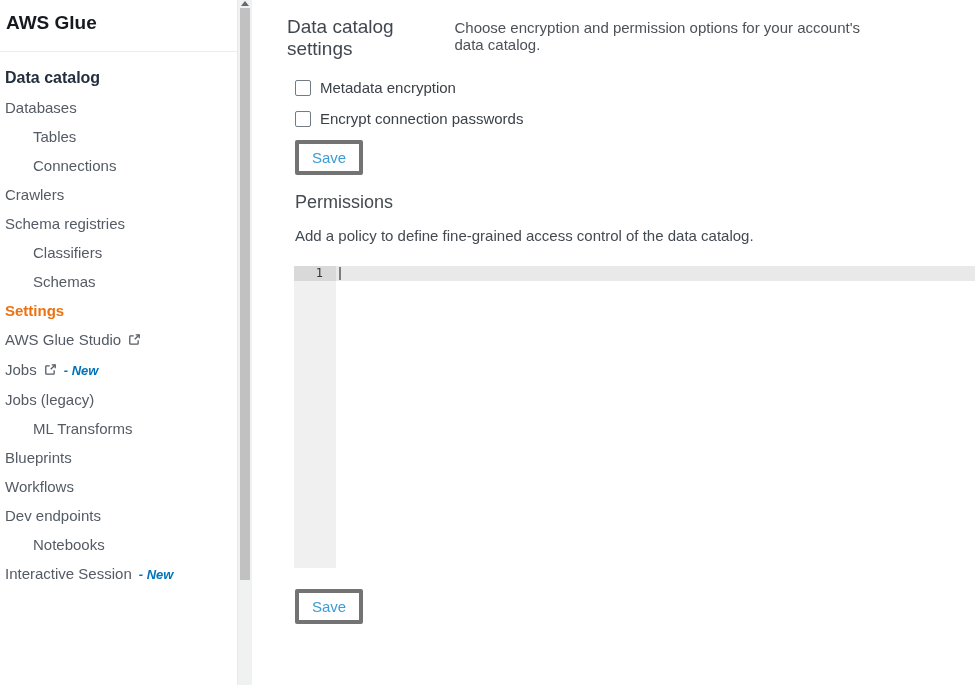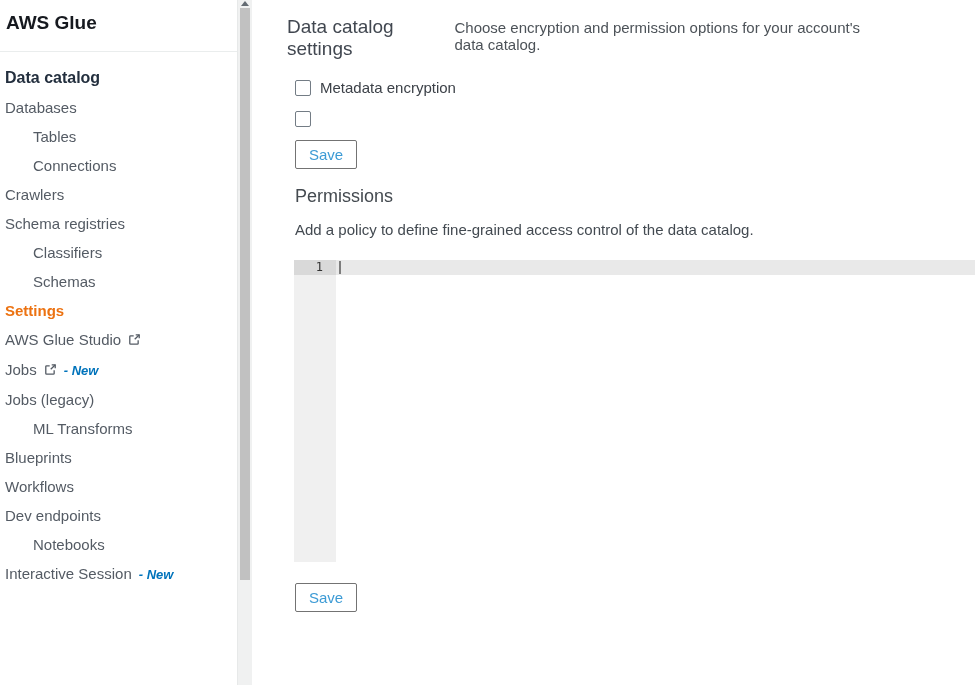--- a/index.html
+++ b/index.html
@@ -46,21 +46,21 @@
 
   .check-row { display:flex; align-items:center; gap:9px; height:17px; }
   .check-row.first { margin-top:19px; }
   .check-row.second { margin-top:14px; }
   .checkbox { width:16px; height:16px; background:#fff; border:1px solid #737c85;
               border-radius:2px; flex:0 0 auto; cursor:pointer; }
   .check-label { font-size:15px; color:#3c4148; }
 
   .save-btn { display:inline-block; font-family:"Liberation Sans", sans-serif;
               font-size:15px; color:#3d9bd5; background:#fff;
-              border:1px solid #737373; border-radius:2px; padding:4px 13px;
+              border:4px solid #737373; border-radius:2px; padding:4px 13px;
               line-height:19px; cursor:pointer; }
   .save-btn.enc { margin-top:13px; }
   .save-btn.perm { margin-top:21px; }
 
   .perm-desc { font-size:15px; color:#434a51; margin-top:15px; line-height:17px; }
 
   
   .editor { position:relative; margin-top:22px; margin-left:-1px; width:689px;
             height:302px; cursor:text; }
   .editor-active-row { position:absolute; left:0; top:0; right:0; height:15px;
@@ -133,20 +133,21 @@
 
   <div class="section">
 
     <div class="check-row first">
       <span class="checkbox"></span>
       <span class="check-label">Metadata encryption</span>
     </div>
 
     <div class="check-row second">
       <span class="checkbox"></span>
+      <span class="check-label">Encrypt connection passwords</span>
     </div>
 
     <button class="save-btn enc">Save</button>
 
     <div class="section-heading h-permissions">Permissions</div>
 
     <div class="perm-desc">Add a policy to define fine-grained access control of the data catalog.</div>
 
     <div class="editor">
       <div class="editor-active-row">

